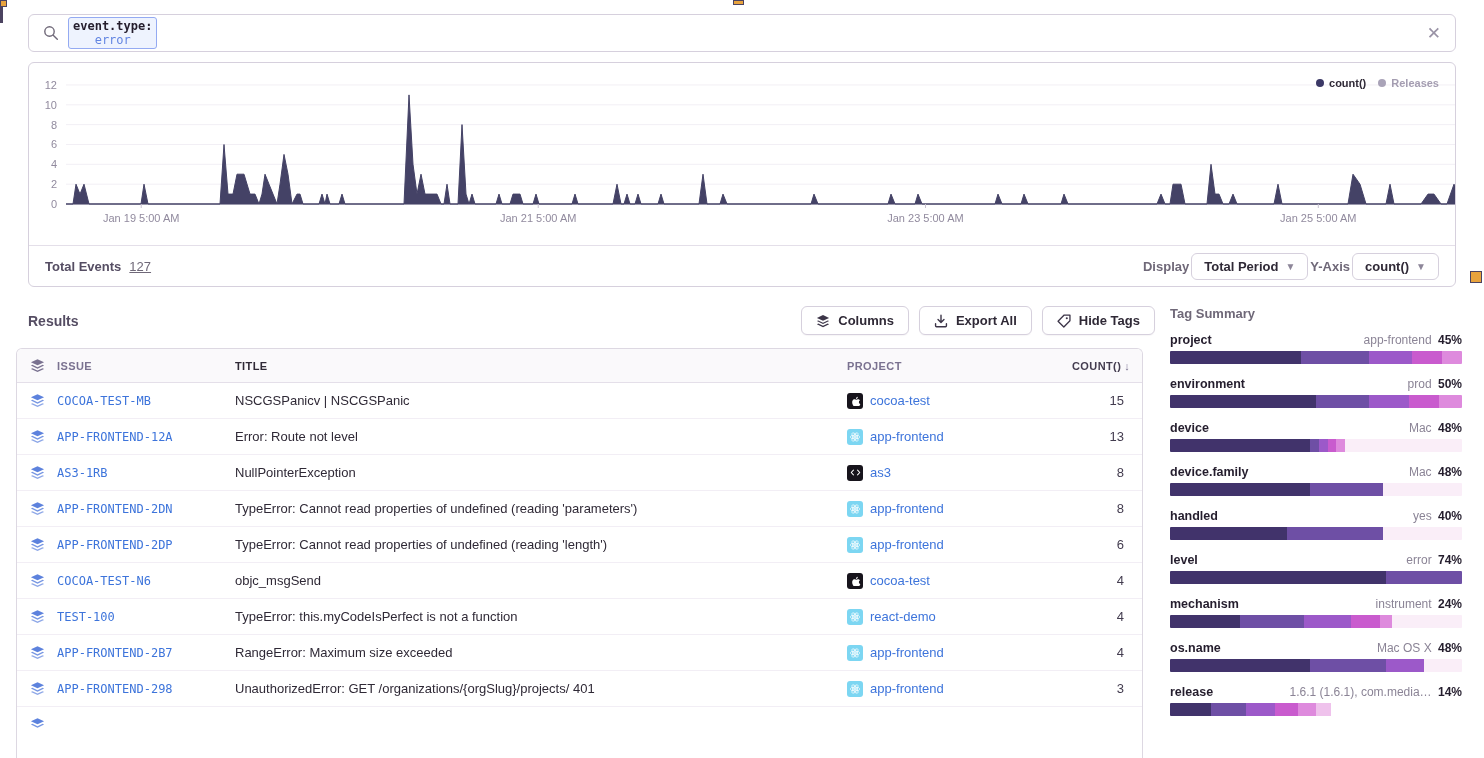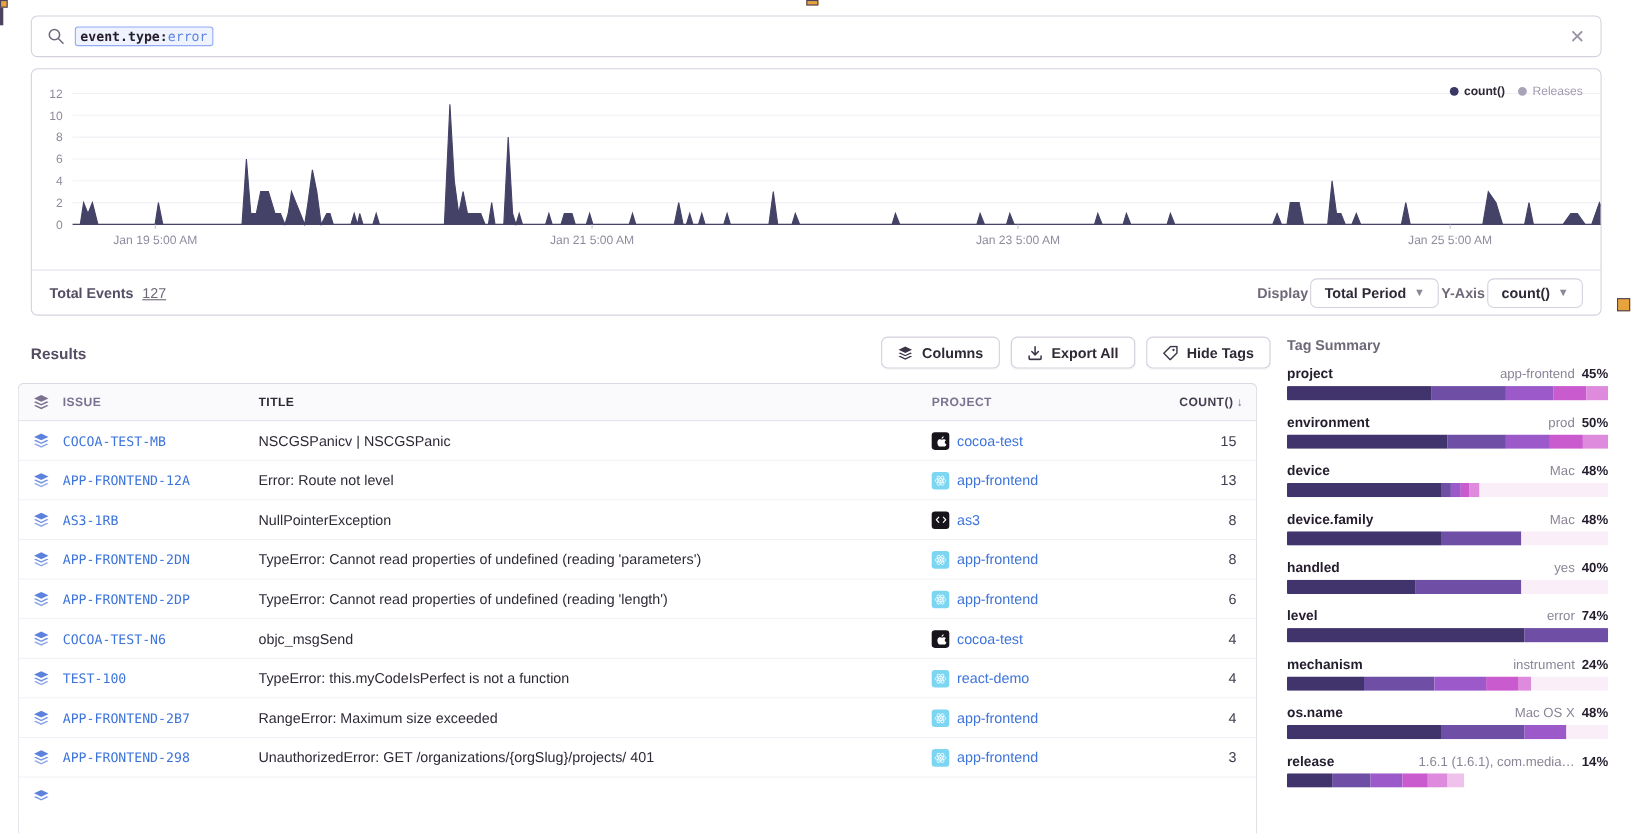--- a/index.html
+++ b/index.html
@@ -9,21 +9,21 @@
 
   
   .handle { position:absolute; background:#e8a33d; border:1px solid #4b4360; }
   .edge-line { position:absolute; background:#4b4360; }
 
   
   .search-panel { position:absolute; left:28px; top:14px; width:1428px; height:38px;
     border:1px solid #d6d0dd; border-radius:6px; display:flex; align-items:center; padding:0 14px; background:#fff; }
   .search-icon { width:16px; height:16px; margin-right:9px; flex:none; }
   .token { display:inline-flex; align-items:center; background:#eef3fe; border:1px solid #94aaf2; border-radius:3px;
-    padding:1px 4px; font-family:"DejaVu Sans Mono", monospace; font-size:12px; font-weight:bold; }
+    padding:1px 4px; font-family:"DejaVu Sans Mono", monospace; font-size:12px; font-weight:bold;flex-direction:column; }
   .token .tkey { color:#241d2d; }
   .token .tval { color:#6285e2; font-weight:normal; }
   .search-close { margin-left:auto; color:#9a93a6; font-size:17px; line-height:1; cursor:pointer; }
 
   
   .chart-panel { position:absolute; left:28px; top:62px; width:1428px; height:225px;
     border:1px solid #d6d0dd; border-radius:6px; background:#fff; }
   .chart-area { position:relative; width:100%; height:184px; }
   .legend { position:absolute; top:14px; right:16px; display:flex; gap:12px; align-items:center; }
   .legend-item { display:flex; align-items:center; gap:5px; font-size:11px; }
@@ -129,21 +129,21 @@
           <line x1="1289.307" x2="1289.307" y1="141" y2="145" stroke="#c9c3d1"></line>
           <text class="axis-text" x="1289.307" y="159" text-anchor="middle">Jan 25 5:00 AM</text>
         </svg>
       <div class="legend">
           <span class="legend-item">
             <span class="legend-dot" style="background:#3b3866"></span>
             <span style="color:#2f2936;font-weight:bold">count()</span>
           </span>
           <span class="legend-item">
             <span class="legend-dot" style="background:#a9a3b8"></span>
-            <span style="color:#a49db1;font-weight:normal">Releases</span>
+            <span style="color:#a49db1;font-weight:bold">Releases</span>
           </span>
         </div>
     </div>
     <div class="chart-footer">
       <span class="tl">Total Events</span>
       <span class="tv">127</span>
       <div class="foot-right">
         <span class="foot-label">Display</span>
         <button class="dd-btn">
             <span>Total Period</span>

